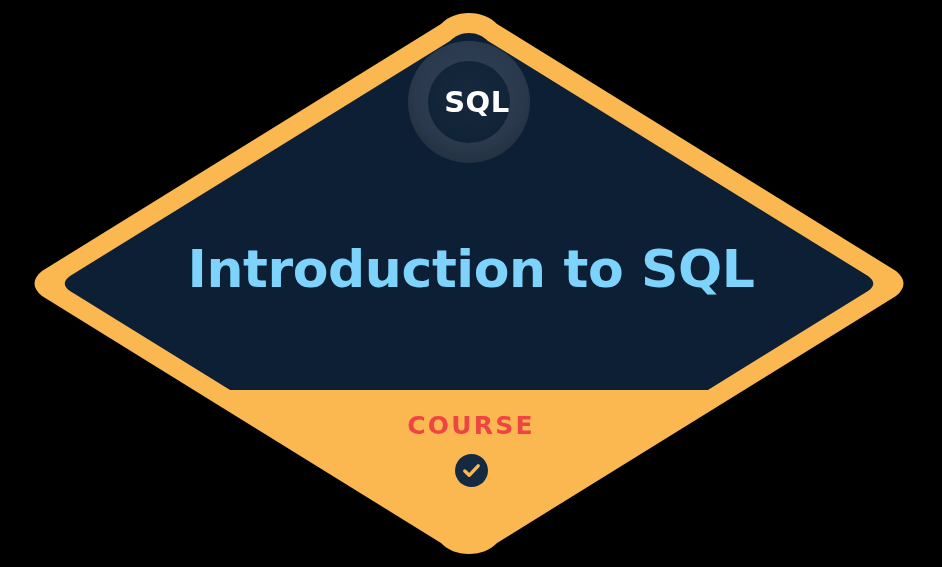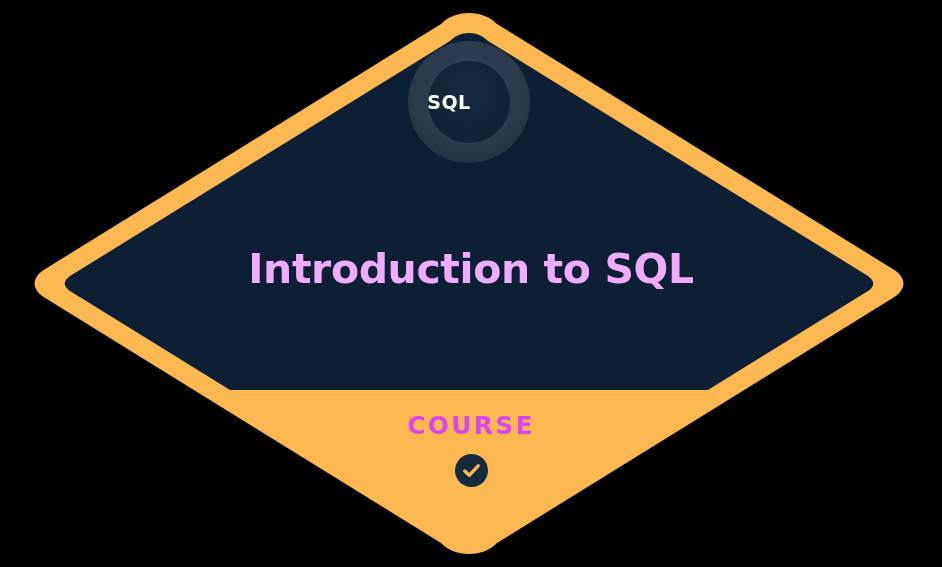--- a/index.html
+++ b/index.html
@@ -30,57 +30,57 @@
   .overlay {
     position: absolute;
     left: 0;
     top: 0;
     width: 942px;
     height: 567px;
     pointer-events: none;
   }
   .sql-label {
     position: absolute;
-    left: 388px;
+    left: 416px;
     top: 41px;
     width: 122px;
     height: 122px;
     display: flex;
     align-items: center;
     justify-content: center;
     color: #ffffff;
-    font-size: 19px;
+    font-size: 29px;
     font-weight: 700;
     letter-spacing: 0.5px;
     font-family: "DejaVu Sans", "Liberation Sans", sans-serif;
   }
   
   .course-title {
     position: absolute;
     left: 0;
     top: 240px;
     width: 942px;
     text-align: center;
-    color: #f0abfc;
-    font-size: 41px;
+    color: #7dd3fc;
+    font-size: 52px;
     font-weight: 700;
     letter-spacing: -0.4px;
     line-height: 58px;
     font-family: "DejaVu Sans", "Liberation Sans", sans-serif;
   }
   
   .status-block {
     position: absolute;
     left: 0;
     top: 408px;
     width: 942px;
     text-align: center;
   }
   .status-line {
-    color: #d946ef;
+    color: #ef4444;
     font-size: 25px;
     font-weight: 700;
     letter-spacing: 2.2px;
     line-height: 36px;
     font-family: "DejaVu Sans", "Liberation Sans", sans-serif;
   }
   .check-wrap {
     margin-top: 10px;
     display: flex;
     justify-content: center;

